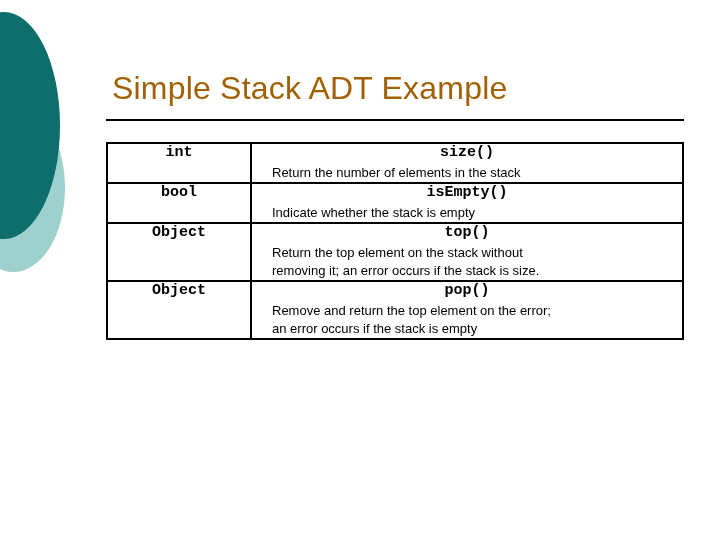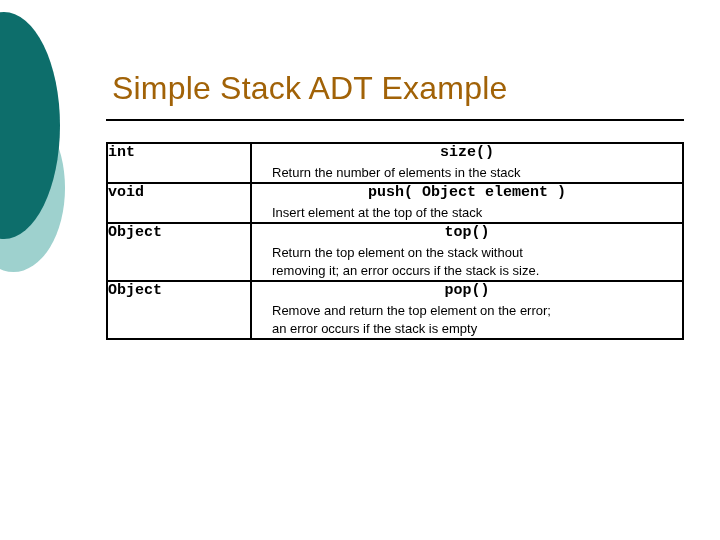--- a/index.html
+++ b/index.html
@@ -81,21 +81,21 @@
   #adt-table tr:last-child {
     border-bottom: none;
   }
   #adt-table td {
     padding: 0;
     vertical-align: top;
   }
 
   td.type-cell {
     width: 142px;
-    text-align: left;
+    text-align: center;
     border-right: 2px solid #000000;
     font-family: "Liberation Mono", "DejaVu Sans Mono", monospace;
     font-weight: bold;
     font-size: 15px;
     color: #000000;
     padding: 6px 8px 0 4px;
     white-space: nowrap;
   }
 
   td.member-cell {
@@ -140,25 +140,25 @@
     <tr>
       <td class="type-cell">int</td>
       <td class="member-cell">
         <div class="signature">size()</div>
         <div class="description">
           <span class="desc-line">Return the number of elements in the stack</span>
         </div>
       </td>
     </tr>
     <tr>
-      <td class="type-cell">void</td>
+      <td class="type-cell">bool</td>
       <td class="member-cell">
-        <div class="signature">push( Object element )</div>
+        <div class="signature">isEmpty()</div>
         <div class="description">
-          <span class="desc-line">Insert element at the top of the stack</span>
+          <span class="desc-line">Indicate whether the stack is empty</span>
         </div>
       </td>
     </tr>
     <tr>
       <td class="type-cell">Object</td>
       <td class="member-cell">
         <div class="signature">top()</div>
         <div class="description">
           <span class="desc-line">Return the top element on the stack without</span>
           <span class="desc-line">removing it; an error occurs if the stack is size.</span>

